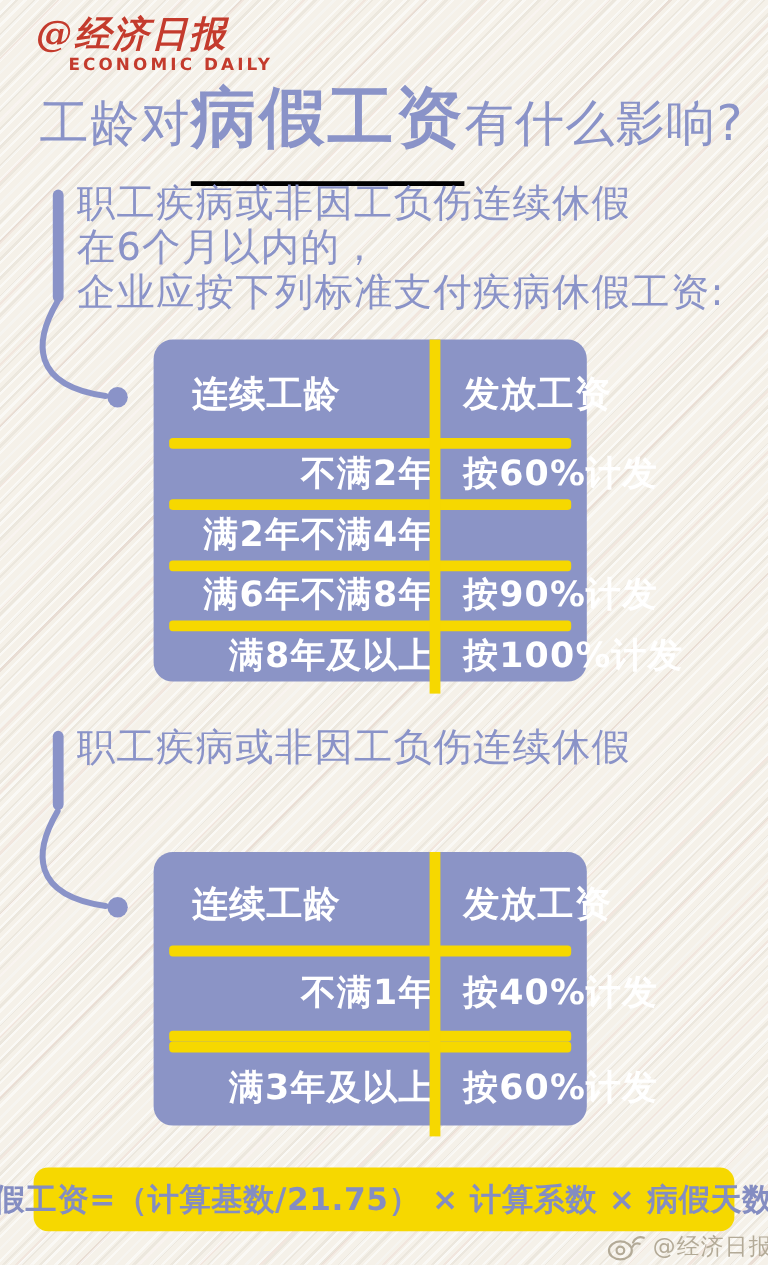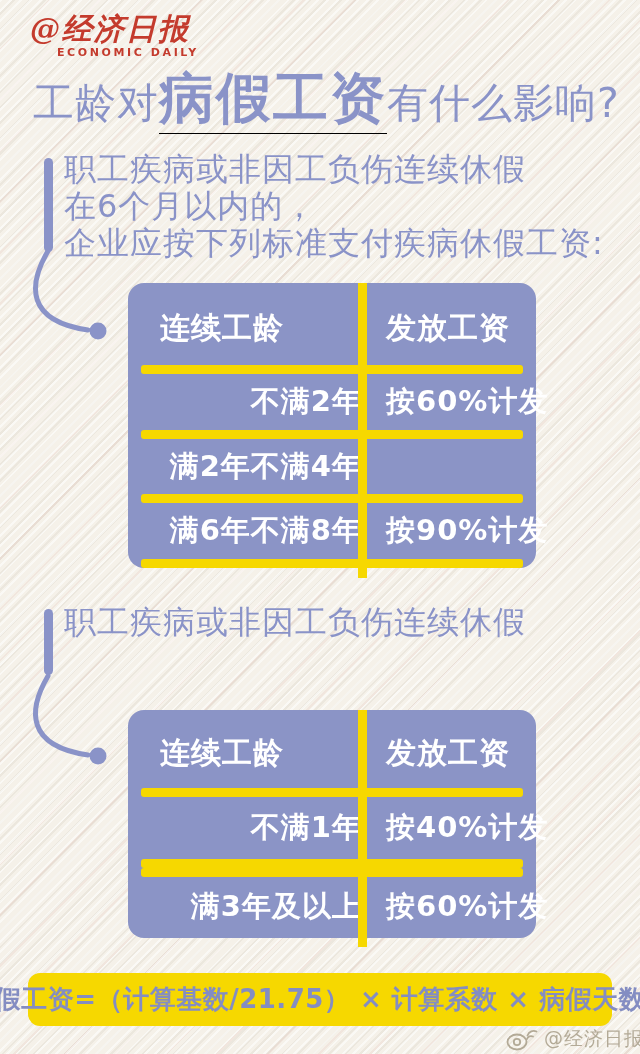--- a/index.html
+++ b/index.html
@@ -10,41 +10,41 @@
     background-image:
       repeating-linear-gradient(135deg, rgba(255,255,255,0.55) 0 2px, transparent 2px 7px),
       repeating-linear-gradient(135deg, transparent 0 34px, rgba(201,120,110,0.09) 34px 36px),
       repeating-linear-gradient(135deg, transparent 0 9px, rgba(189,181,164,0.16) 9px 11px);
   }
   .abs{position:absolute;}
 
   
   .logo{left:30px;top:14px;color:#c43b2d;line-height:1;}
   .logo-script{font-family:"DejaVu Serif","Liberation Serif",serif;font-weight:bold;font-style:italic;font-size:30px;letter-spacing:2px;}
-  .logo-sub{font-size:11px;font-weight:bold;letter-spacing:2.6px;margin:3px 0 0 27px;}
+  .logo-sub{font-size:14px;font-weight:bold;letter-spacing:2.6px;margin:3px 0 0 27px;}
 
   
   .title{left:33px;top:62px;white-space:nowrap;color:#8a93c8;}
   .title .t-reg{font-size:41px;font-weight:500;letter-spacing:1px;vertical-align:baseline;}
   .title .t-bold{font-size:55px;font-weight:800;letter-spacing:2px;vertical-align:baseline;
-                 border-bottom:1px solid #000000;padding-bottom:3px;}
+                 border-bottom:4px solid #000000;padding-bottom:21px;}
 
   
   .intro-bar{width:9px;background:#8a93c8;border-radius:5px;}
   .bar1{left:44px;top:158px;height:94px;}
   .bar2{left:44px;top:609px;height:66px;}
   .intro-text{left:64px;color:#8a93c8;font-size:32px;font-weight:500;line-height:37px;letter-spacing:1px;white-space:nowrap;}
   .intro1{top:151px;}
   .intro2{top:604px;}
   .arc-svg{width:100px;height:100px;}
   .arc1{left:18px;top:243px;}
   .arc2{left:18px;top:668px;}
 
   
-  .ptable{left:128px;width:408px;background:#8b94c6;border-radius:16px;}
+  .ptable{left:128px;width:361px;background:#8b94c6;border-radius:16px;}
   .t1{top:283px;height:285px;}
   .t2{top:710px;height:228px;}
   .t-inner{display:flex;flex-direction:column;height:100%;}
   .thead{display:grid;grid-template-columns:234px 1fr;align-items:center;}
   .t1 .thead{flex:0 0 74px;padding-top:8px;}
   .t2 .thead{flex:0 0 70px;padding-top:8px;}
   .trow{flex:1;display:grid;grid-template-columns:234px 1fr;align-items:center;text-align:right;}
   .cell-l{padding-left:32px;}
   .cell-r{padding-left:24px;}
   .thead span,.trow span{color:#ffffff;font-size:29px;font-weight:600;letter-spacing:1px;white-space:nowrap;}
@@ -101,20 +101,24 @@
     <div class="hline"></div>
     <div class="trow">
       <span class="cell-l">满2年不满4年</span>
     </div>
     <div class="hline"></div>
     <div class="trow">
       <span class="cell-l">满6年不满8年</span>
       <span class="cell-r">按90%计发</span>
     </div>
     <div class="hline"></div>
+    <div class="trow">
+      <span class="cell-l">满8年及以上</span>
+      <span class="cell-r">按100%计发</span>
+    </div>
   </div>
 </div>
 
 <div class="abs intro-bar bar2"></div>
 <div class="abs intro-text intro2">
   <div>职工疾病或非因工负伤连续休假</div>
 </div>
 <svg class="abs arc-svg arc2" viewBox="0 0 100 100">
   <path d="M30 8 C 10 42, 8 78, 70 87" fill="none" stroke="#8a93c8" stroke-width="5" stroke-linecap="round"></path>
   <circle cx="80" cy="88" r="8.5" fill="#8a93c8"></circle>

